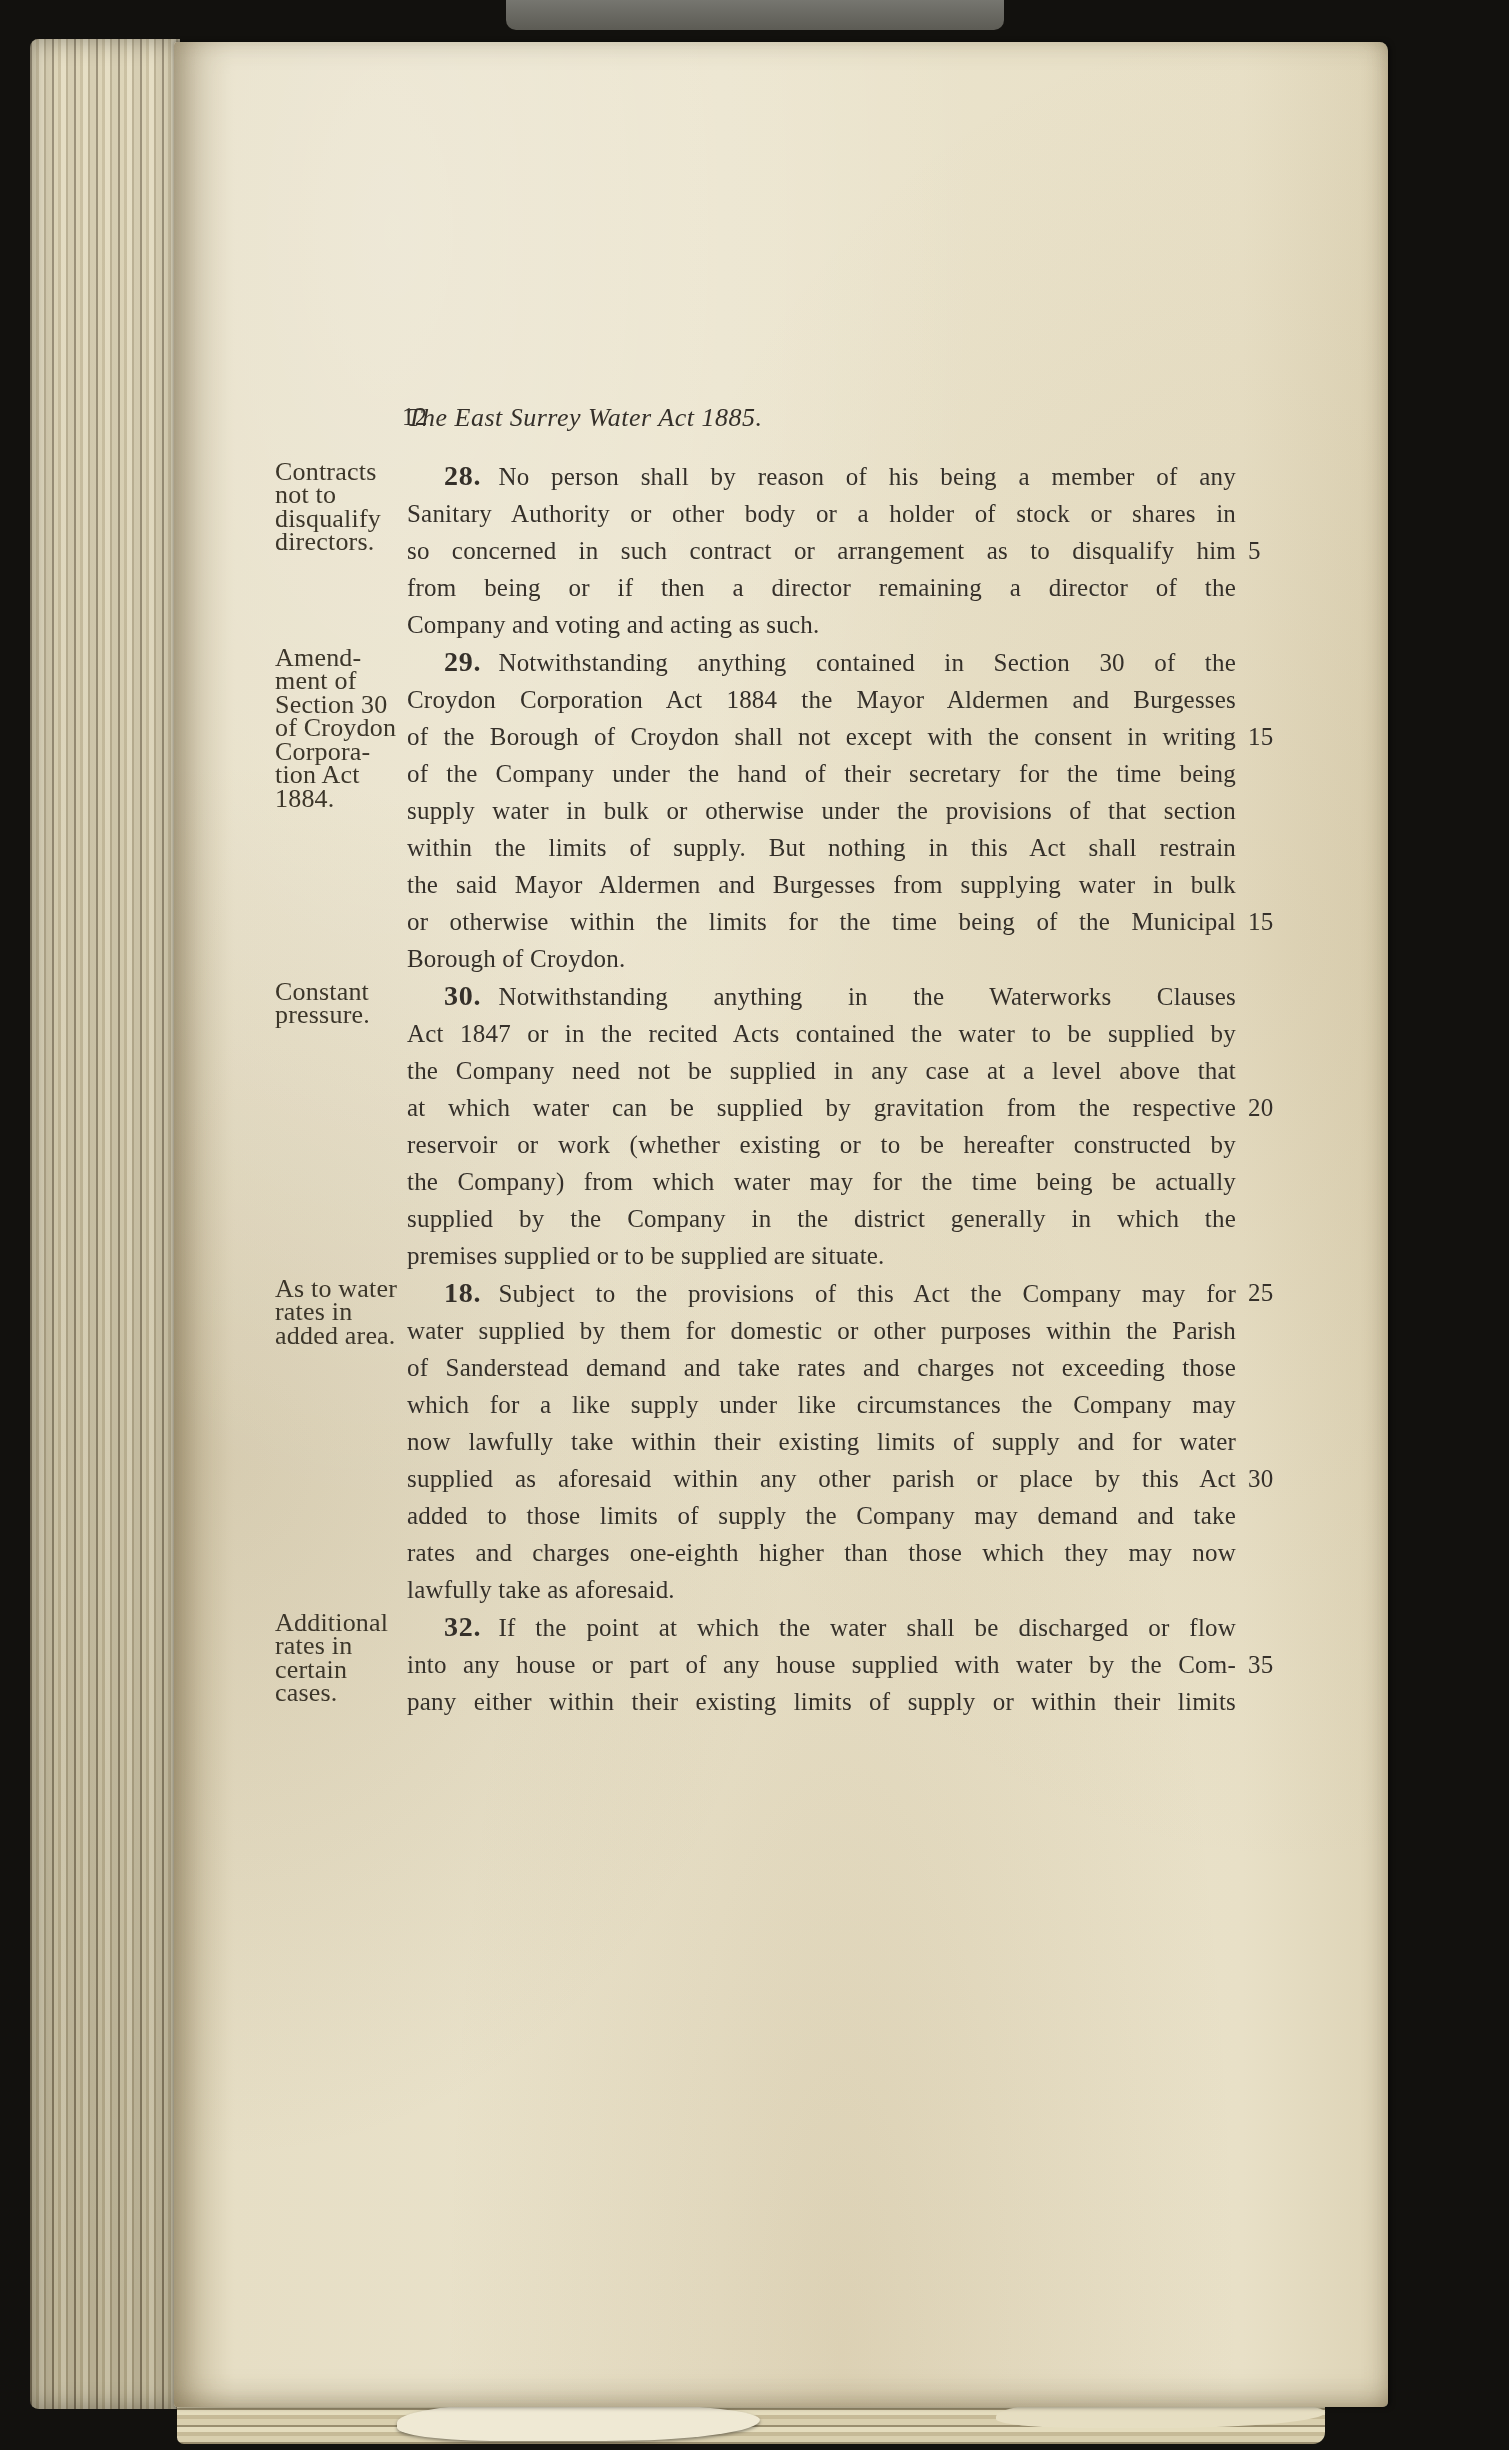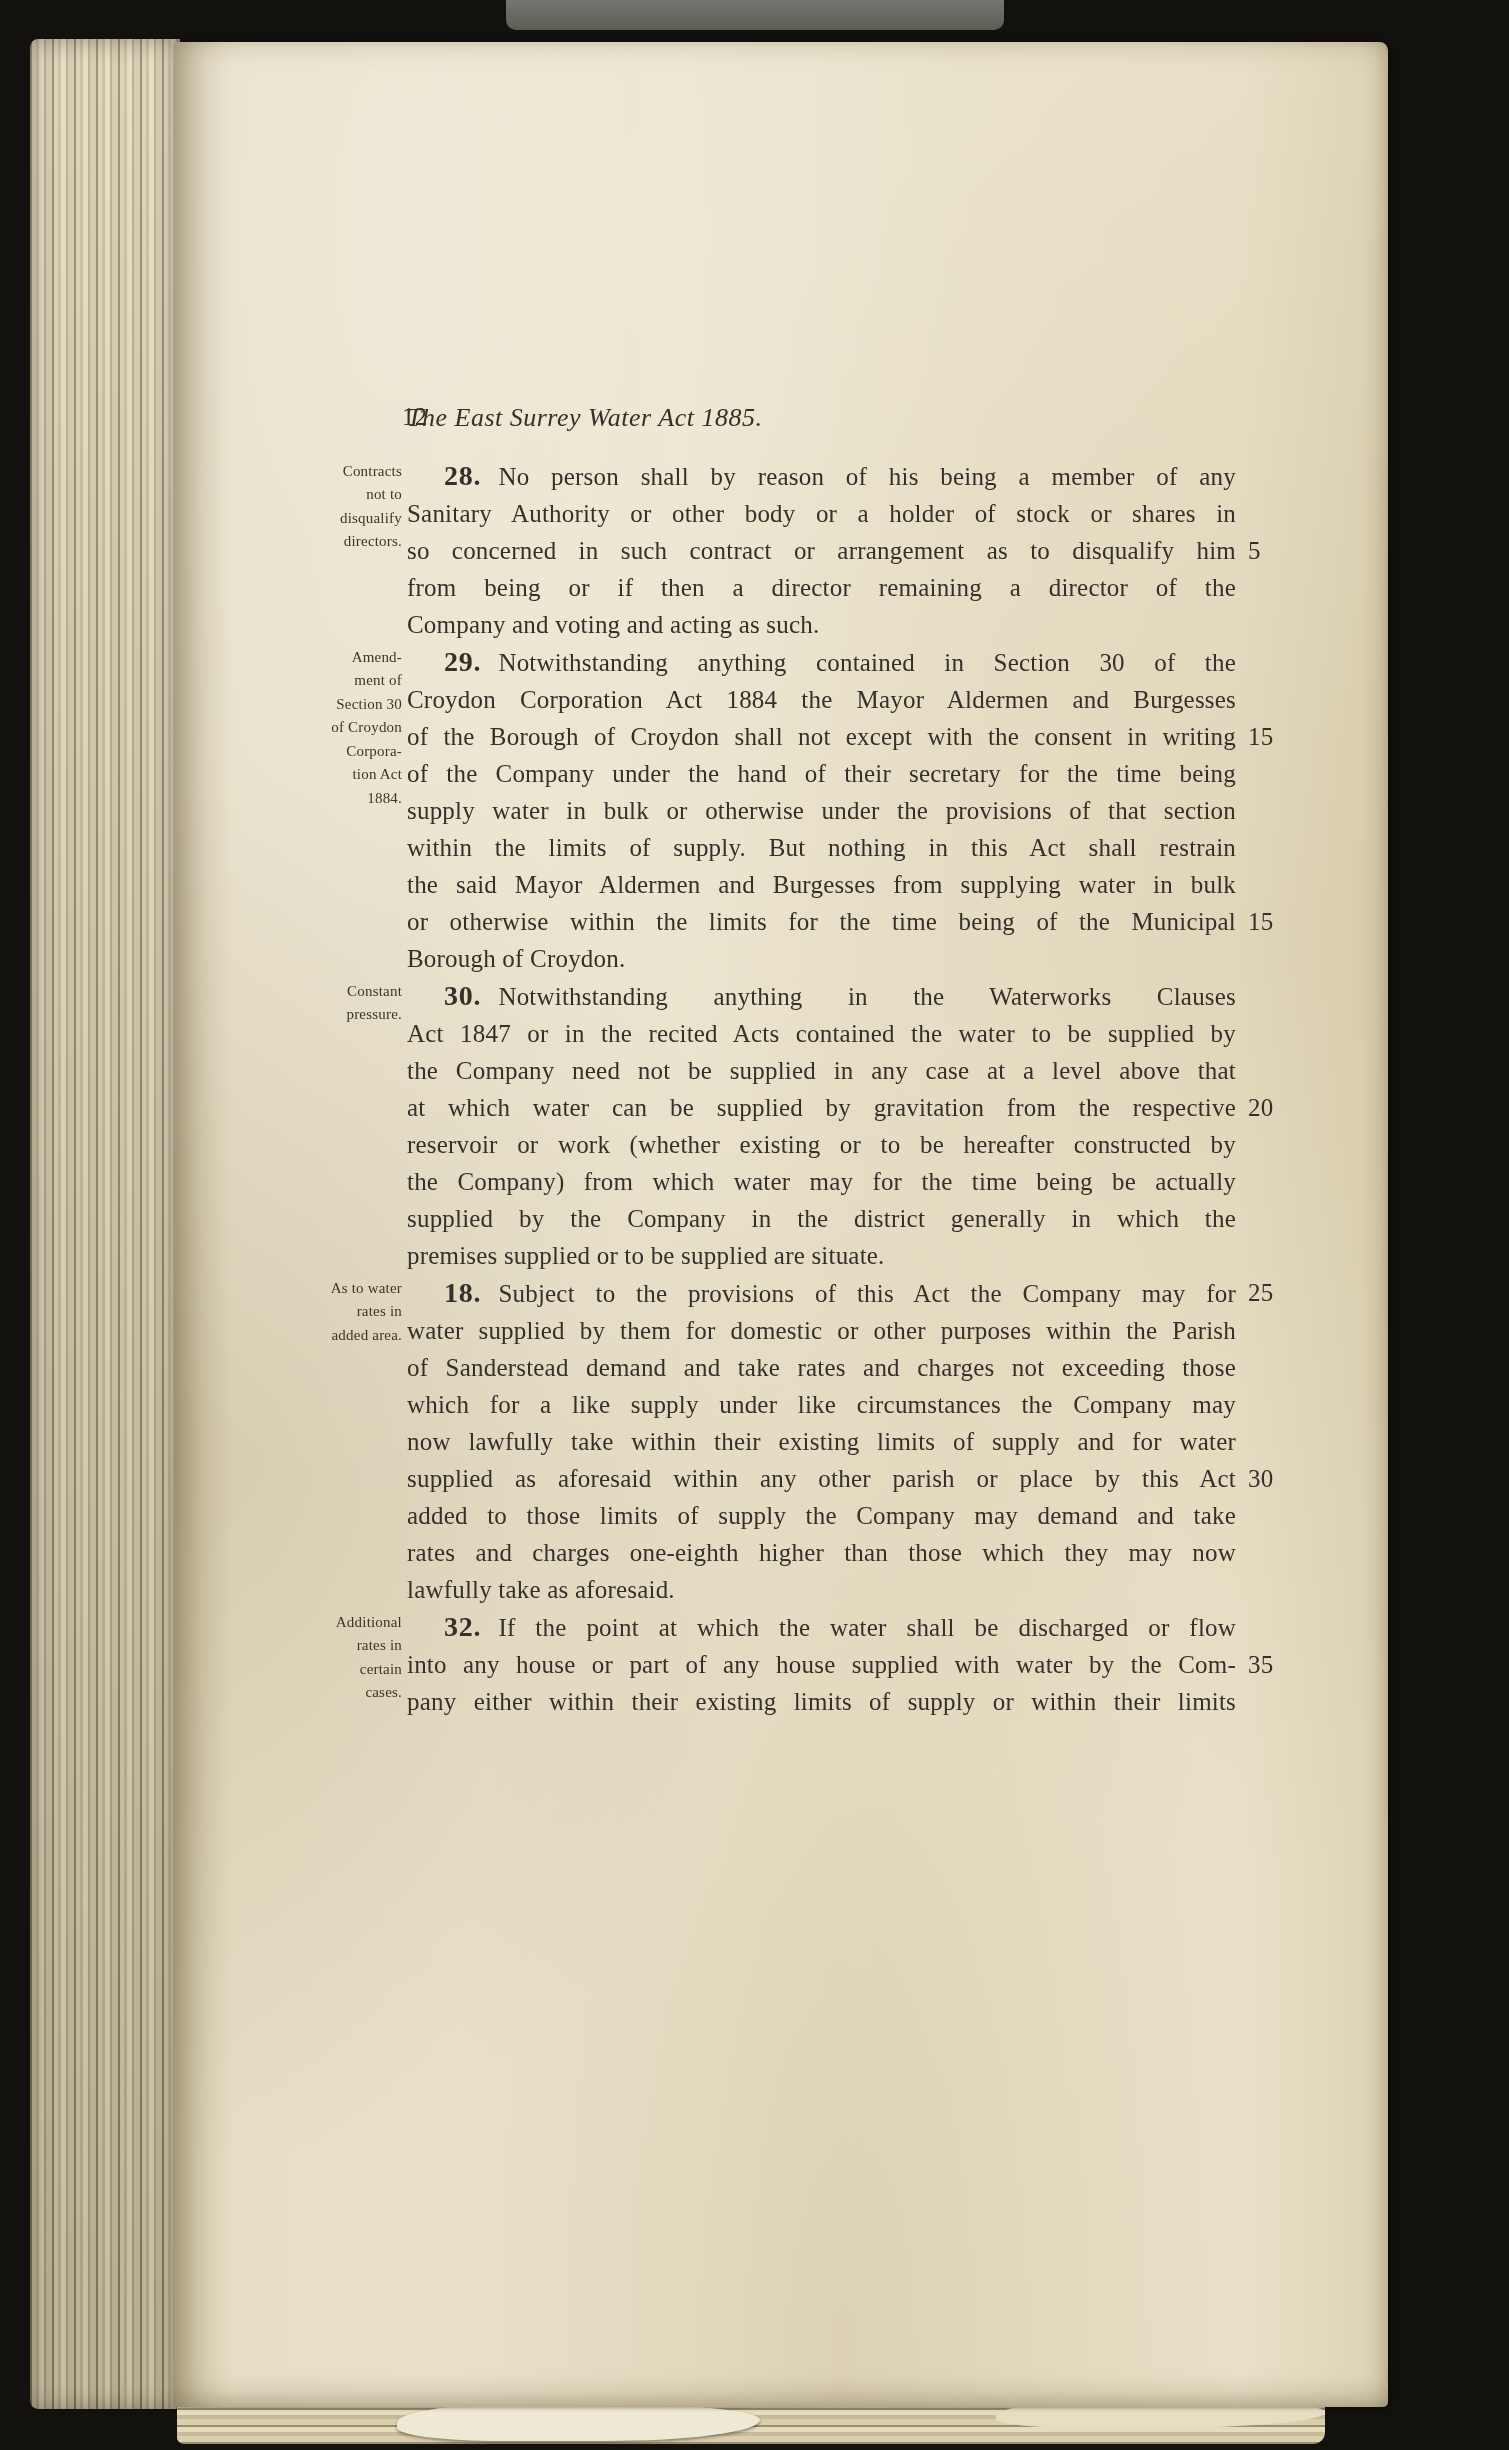--- a/index.html
+++ b/index.html
@@ -61,21 +61,21 @@
     position:absolute;left:233px;top:361px;width:829px;
     color:#35302a;font-size:25px;letter-spacing:0.2px;
   }
   .header-row{position:relative;height:37px;margin-bottom:17px}
   .page-number{position:absolute;left:-5px;top:0;font-size:25px}
   .page-title{text-align:left;font-style:italic;font-size:26px;letter-spacing:0.5px}
   .section{position:relative;}
   .section:first-of-type{margin-top:0}
   .margin-note{
     position:absolute;left:-132px;top:2.5px;width:127px;
-    font-size:15px;line-height:23.6px;color:#3c362a;letter-spacing:0.2px;text-align:right;
+    font-size:26px;line-height:23.6px;color:#3c362a;letter-spacing:0.2px;
   }
   .line{
     position:relative;line-height:37px;
     text-align:justify;text-align-last:justify;
   }
   .line.first{text-indent:37px}
   .line.last{text-align:left;text-align-last:left}
   .sec-num{font-weight:bold;font-size:28px;margin-right:17px;letter-spacing:0.8px}
   .line-no{
     position:absolute;left:841px;top:0;width:51px;

